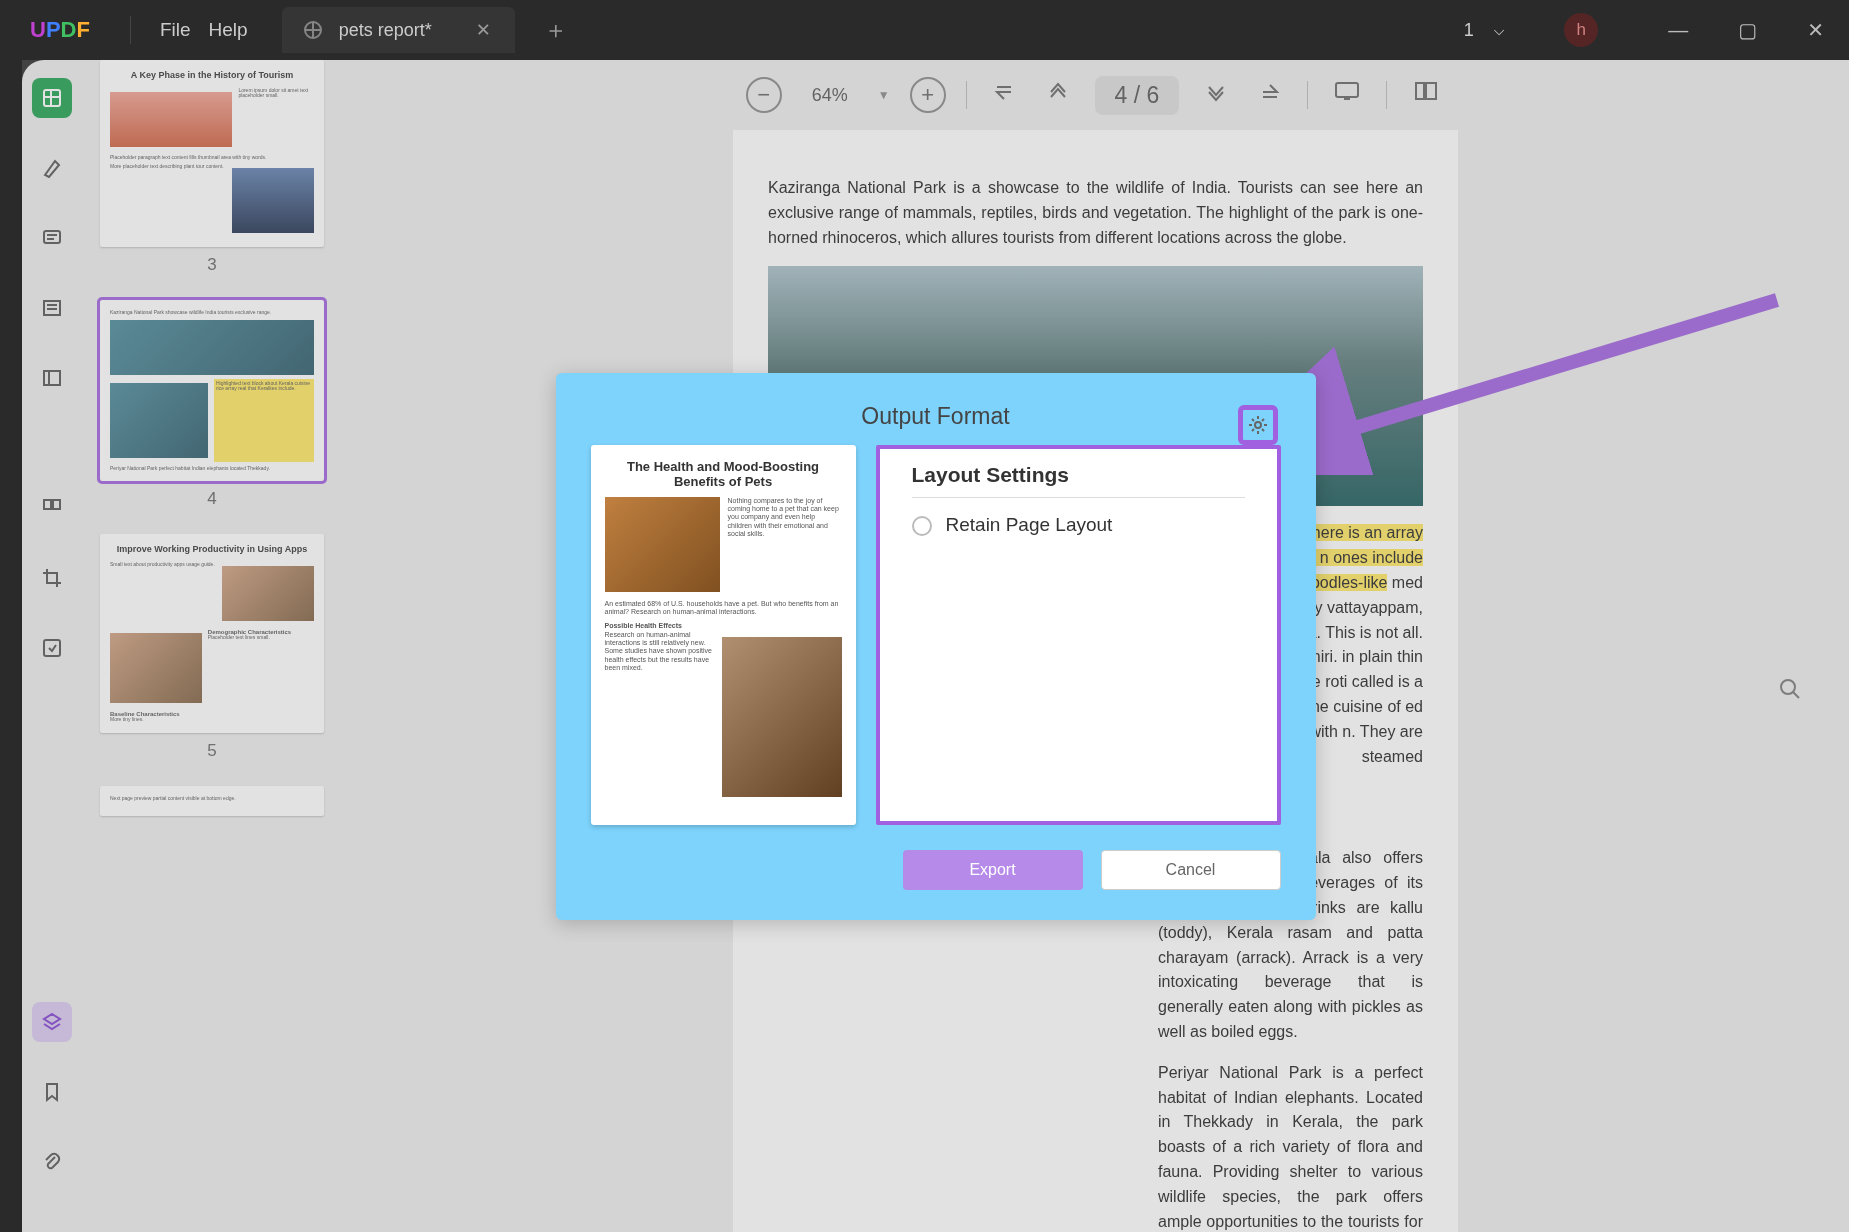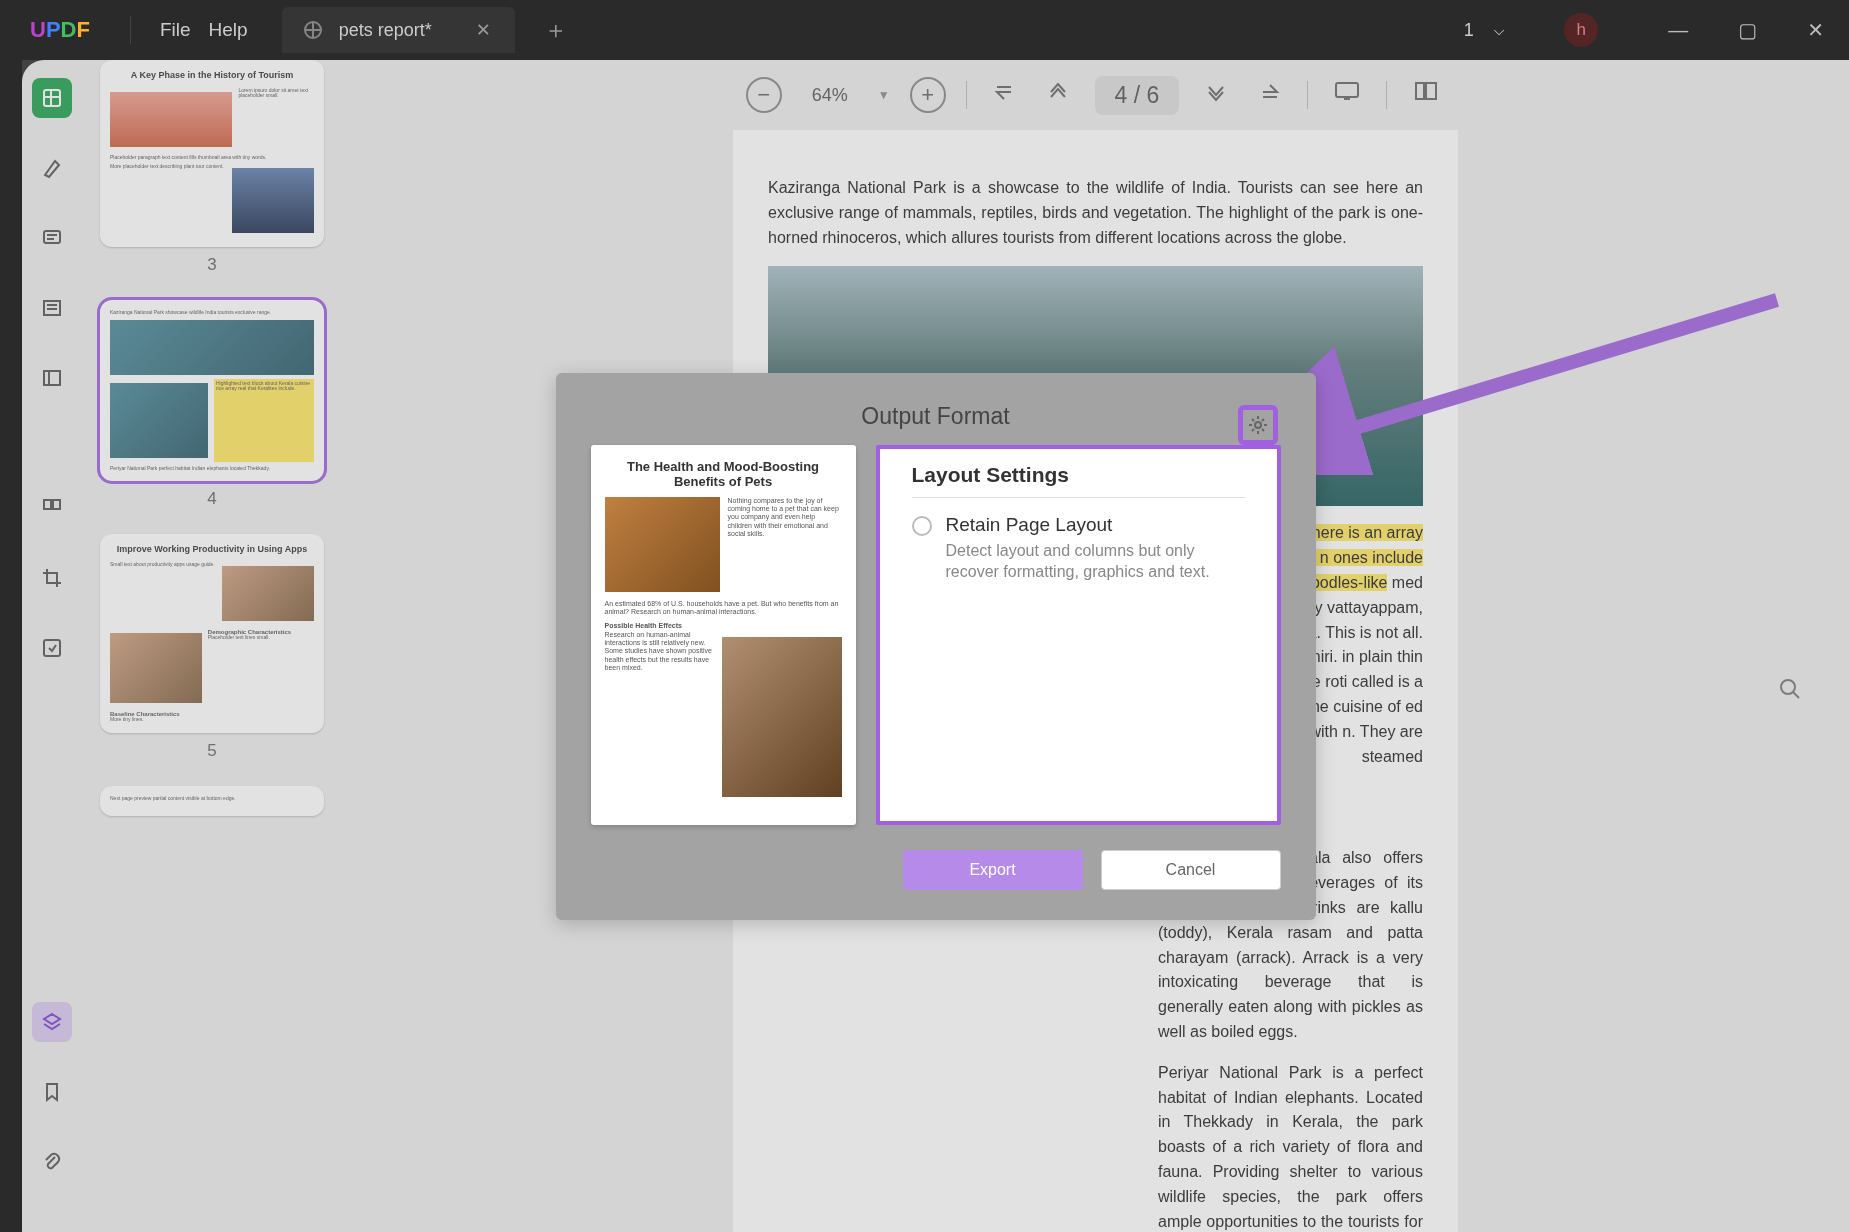--- a/index.html
+++ b/index.html
@@ -22,21 +22,21 @@
   
   .main{position:absolute;top:60px;left:22px;right:0;bottom:0;background:#ececec;border-radius:22px 0 0 0;display:flex;}
   
   .lcol{width:60px;display:flex;flex-direction:column;align-items:center;padding-top:18px;gap:30px;}
   .lbtn{width:40px;height:40px;border-radius:8px;display:flex;align-items:center;justify-content:center;color:#555;font-size:20px;}
   .lbtn.sel{background:#1fa050;color:#fff;}
   .lbtn.purple{background:#d8c8f0;color:#8040d0;}
   .lspacer{flex:1;}
   
   .thumbs{width:260px;padding:0 18px;overflow:hidden;}
-  .thumb{width:100%;background:#fff;border-radius:12px;margin-bottom:8px;box-shadow:0 1px 2px rgba(0,0,0,.2);padding:10px;font-size:6px;line-height:1.3;color:#333;position:relative;}
+  .thumb{width:100%;background:#fff;border-radius:2px;margin-bottom:8px;box-shadow:0 1px 2px rgba(0,0,0,.2);padding:10px;font-size:6px;line-height:1.3;color:#333;position:relative;}
   .thumb.active{outline:3px solid #a060e0;}
   .thumb-title{text-align:center;font-weight:bold;font-size:9px;margin-bottom:6px;}
   .tnum{text-align:center;color:#666;font-size:17px;margin-bottom:25px;}
   .timg{width:100%;height:70px;background:linear-gradient(135deg,#4a8a9a,#2a5a6a);margin:4px 0;}
   .timg.b{background:linear-gradient(135deg,#d0a080,#806040);}
   .ttext{font-size:5px;color:#555;line-height:1.1;}
   
   .center{flex:1;position:relative;}
   .toolbar{height:70px;display:flex;align-items:center;justify-content:center;gap:20px;}
   .tbtn{width:36px;height:36px;border-radius:50%;border:2px solid #888;display:flex;align-items:center;justify-content:center;color:#666;font-size:22px;}
@@ -49,21 +49,21 @@
   .docimg{width:100%;height:240px;background:linear-gradient(180deg,#a8c0c8 0%,#5a7a7a 40%,#1a5a5a 100%);margin:15px 0;}
   .docimg2{width:370px;height:290px;float:left;margin:10px 20px 10px 0;background:linear-gradient(180deg,#3a7a7a,#1a5a5a);}
   .hilite{background:#ffe860;}
   
   .rcol{position:absolute;right:0;top:60px;bottom:0;width:70px;display:flex;flex-direction:row;align-items:center;padding-top:25px;gap:35px;}
   .rbtn{width:36px;height:36px;display:flex;align-items:center;justify-content:center;color:#777;font-size:22px;}
   .rbtn.hl{outline:5px solid #a060e0;border-radius:4px;padding:4px;}
   .rsp{flex:1;}
   
   .overlay{position:absolute;inset:0;background:rgba(140,140,140,.25);display:flex;align-items:center;justify-content:center;}
-  .dialog{width:760px;background:#a3a3a3;border-radius:6px;box-shadow:0 4px 20px rgba(0,0,0,.2);padding:30px 35px;position:relative;}
+  .dialog{width:760px;background:#7dd3fc;border-radius:6px;box-shadow:0 4px 20px rgba(0,0,0,.2);padding:30px 35px;position:relative;}
   .dlg-title{text-align:center;font-size:23px;color:#444;margin-bottom:10px;}
   .gear{position:absolute;right:38px;top:32px;width:40px;height:40px;border:5px solid #a060e0;border-radius:6px;display:flex;align-items:center;justify-content:center;color:#666;font-size:22px;}
   .dlg-body{display:flex;gap:20px;margin-top:15px;}
   .preview{width:265px;height:380px;background:#fff;border-radius:3px;box-shadow:0 2px 5px rgba(0,0,0,.2);padding:14px;font-size:8px;}
   .prev-title{font-weight:bold;text-align:center;font-size:13px;margin-bottom:8px;}
   .prev-row{display:flex;gap:8px;margin-bottom:8px;}
   .pimg{width:115px;height:95px;background:linear-gradient(135deg,#c08040,#805020);}
   .pimg2{width:120px;height:160px;background:linear-gradient(135deg,#b09070,#604020);margin-top:6px;}
   .ptxt{font-size:7px;line-height:1.2;color:#555;}
   .settings{flex:1;border:4px solid #a060e0;border-radius:2px;background:#fff;padding:14px 32px;}
@@ -366,21 +366,20 @@
               <div class="ptxt" style="flex:1;">Research on human-animal interactions is still relatively new. Some studies have shown positive health effects but the results have been mixed.</div>
               <div class="pimg2"></div>
             </div>
         </div>
         <div class="settings">
           <div class="set-title">Layout Settings</div>
           <div class="opt">
             <div class="radio"></div>
             <div class="opt-txt">
                 <div class="t">Retain Page Layout</div>
-                <div class="d">Detect layout and columns but only recover formatting, graphics and text.</div>
               </div>
           </div>
         </div>
       </div>
       <div class="dbtns">
         <div class="btn prim">Export</div>
         <div class="btn sec">Cancel</div>
       </div>
     </div>
   </div>

